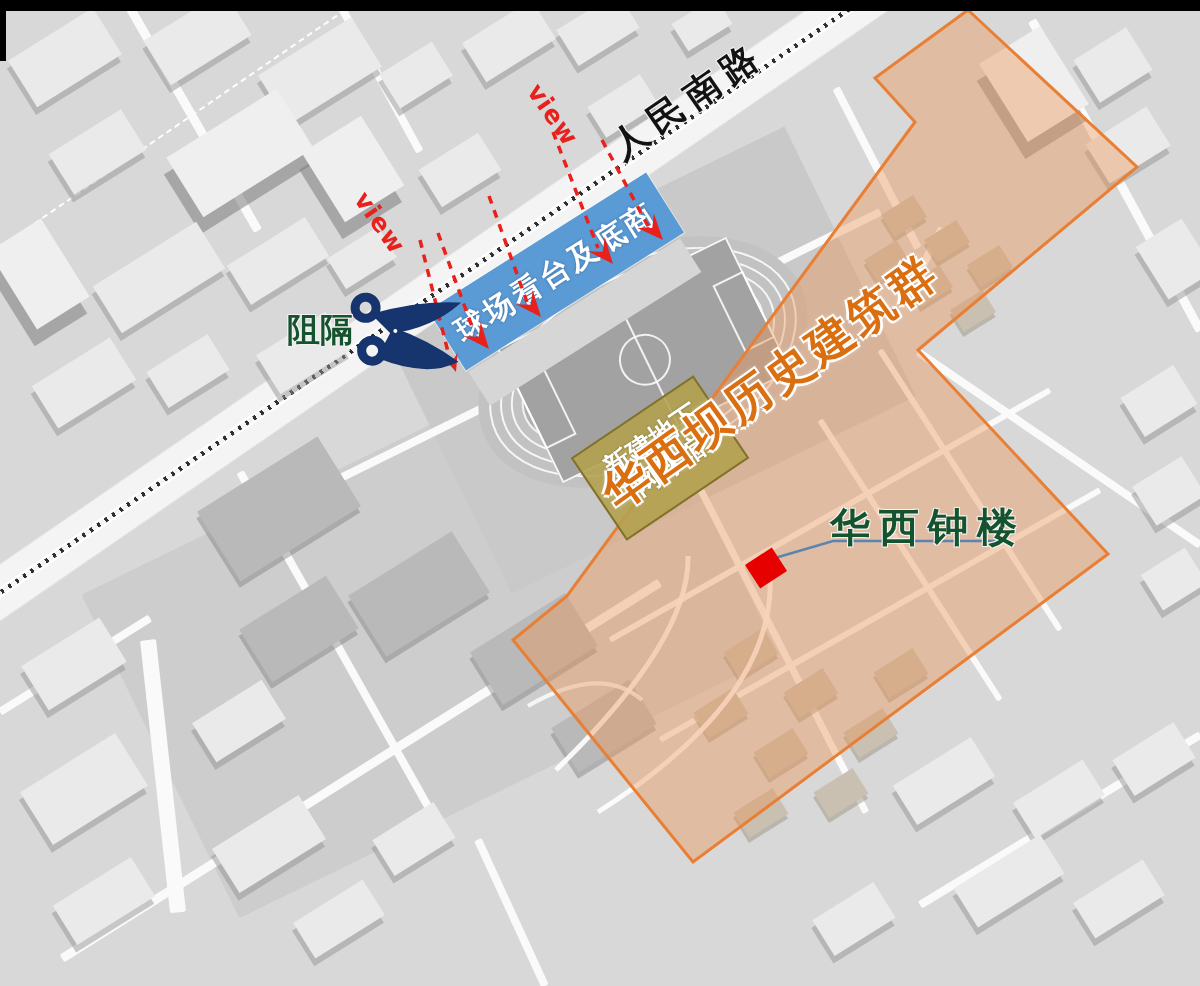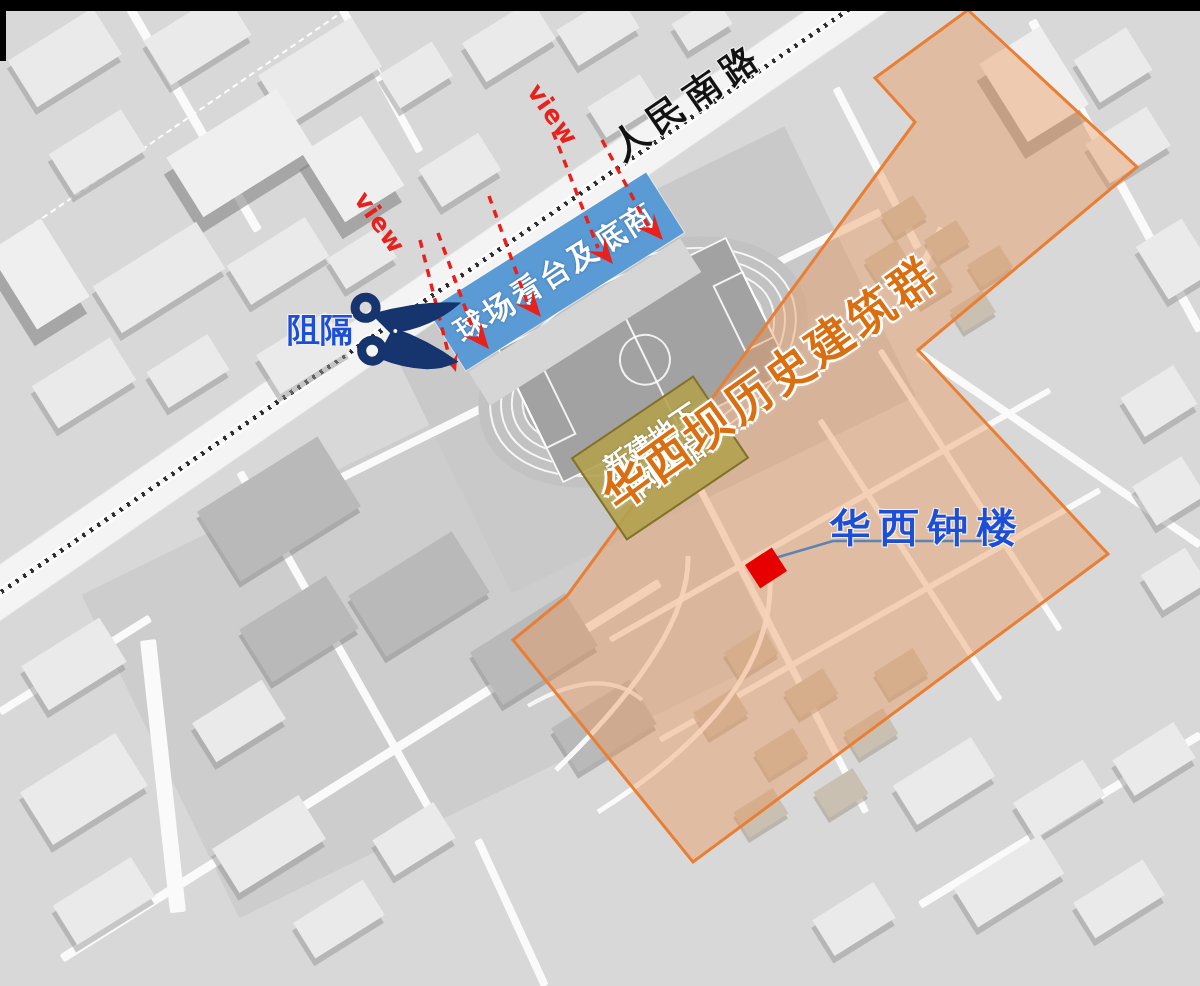--- a/index.html
+++ b/index.html
@@ -38,21 +38,21 @@
   #stand-label{left:427px;top:252px;width:258px;text-align:center;transform:rotate(-32.3deg);
     color:#fff;font-weight:700;font-size:30px;letter-spacing:3px;white-space:nowrap;
     text-shadow:0 0 3px rgba(40,80,130,.6);}
   #old-stand{left:460px;top:302px;width:250px;height:40px;background:#d6d6d6;
     transform:rotate(-32.3deg);}
   #tennis-rect{left:586px;top:408px;width:148px;height:100px;transform:rotate(-34deg);
     background:rgba(179,160,76,.88);border:2px solid #81712e;}
   #tennis-label{left:576px;top:422px;width:168px;text-align:center;transform:rotate(-34deg);
     color:#fff;font-weight:700;font-size:27px;line-height:1.15;white-space:pre-line;
     text-shadow:0 0 2px rgba(90,80,30,.7);}
-  .maplabel{color:#1d4ed8;font-weight:700;white-space:nowrap;
+  .maplabel{color:#14532d;font-weight:700;white-space:nowrap;
     text-shadow:-1px -1px 0 #f2f2f2,1px -1px 0 #f2f2f2,-1px 1px 0 #f2f2f2,1px 1px 0 #f2f2f2;}
   #road-label{left:600px;top:76px;font-size:36px;letter-spacing:8px;
     transform:rotate(-34.5deg);color:#121212;}
   #barrier-label{left:287px;top:308px;font-size:33px;letter-spacing:0px;}
   #clock-label{left:830px;top:500px;font-size:40px;letter-spacing:9px;font-family:Liberation Serif, serif;}
   .view-label{color:var(--red,#e8211c);font-weight:700;font-size:25px;letter-spacing:1px;
     transform:rotate(55deg);transform-origin:0 0;}
   #view1{left:372px;top:186px;}
   #view2{left:545px;top:78px;}
   #historic-label{left:608px;top:468px;font-size:46px;font-weight:900;letter-spacing:4px;

